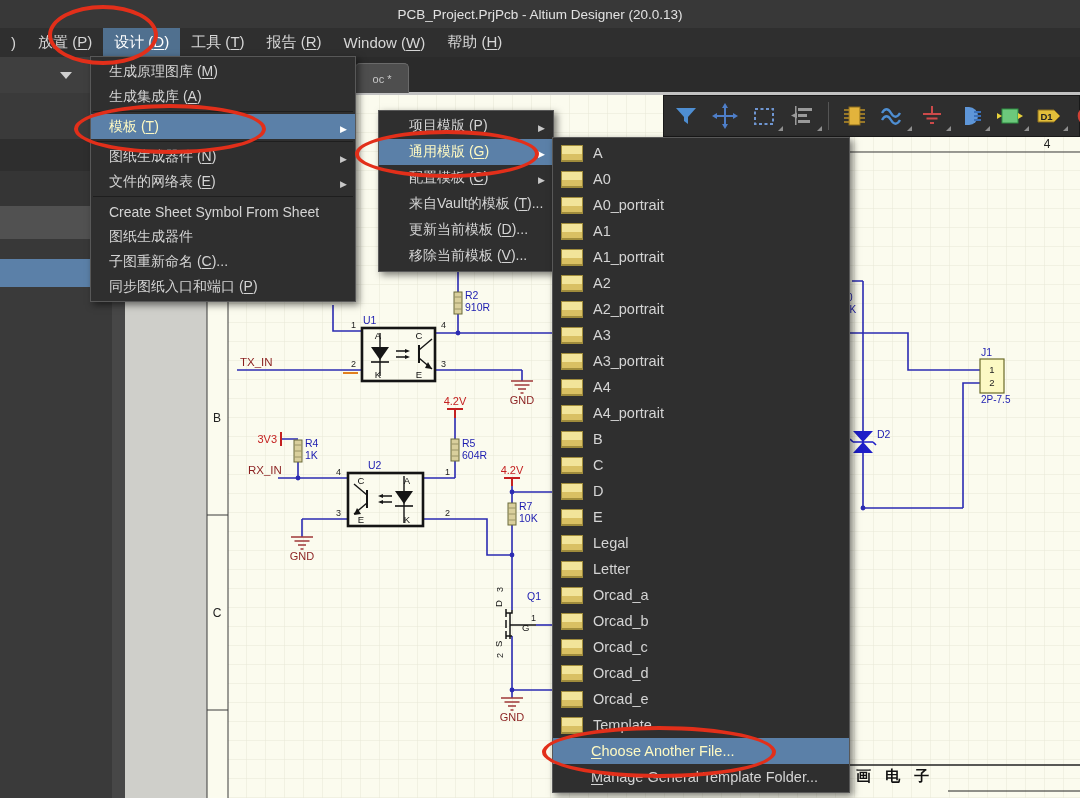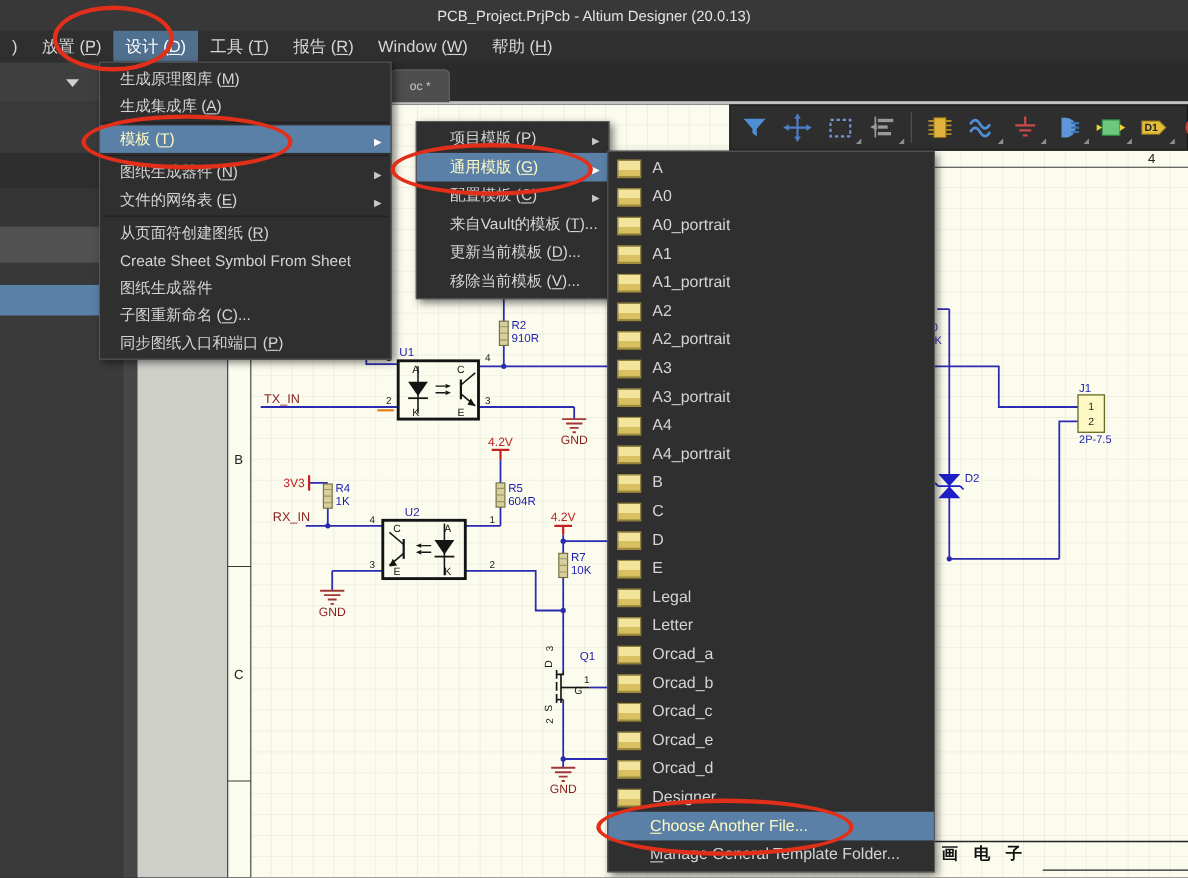--- a/index.html
+++ b/index.html
@@ -398,23 +398,20 @@
       <div class="mi">
         <span class="lab"><span>图纸生成器件 (</span><u>N</u><span>)</span></span>
         <span class="arrow"></span>
       </div>
       <div class="mi">
         <span class="lab"><span>文件的网络表 (</span><u>E</u><span>)</span></span>
         <span class="arrow"></span>
       </div>
       <div class="sep"></div>
       <div class="mi">
-        <span class="lab"><span>从页面符创建图纸 (</span><u>R</u><span>)</span></span>
-      </div>
-      <div class="mi">
         <span class="lab"><span>Create Sheet Symbol From Sheet</span><u></u><span></span></span>
       </div>
       <div class="mi">
         <span class="lab"><span>图纸生成器件</span><u></u><span></span></span>
       </div>
       <div class="mi">
         <span class="lab"><span>子图重新命名 (</span><u>C</u><span>)...</span></span>
       </div>
       <div class="mi">
         <span class="lab"><span>同步图纸入口和端口 (</span><u>P</u><span>)</span></span>
@@ -519,29 +516,29 @@
       <div class="mi">
         <span class="tpl-icon"></span>
         <span class="lab">Orcad_b</span>
       </div>
       <div class="mi">
         <span class="tpl-icon"></span>
         <span class="lab">Orcad_c</span>
       </div>
       <div class="mi">
         <span class="tpl-icon"></span>
+        <span class="lab">Orcad_d</span>
+      </div>
+      <div class="mi">
+        <span class="tpl-icon"></span>
         <span class="lab">Orcad_e</span>
       </div>
       <div class="mi">
         <span class="tpl-icon"></span>
-        <span class="lab">Orcad_d</span>
-      </div>
-      <div class="mi">
-        <span class="tpl-icon"></span>
-        <span class="lab">Designer</span>
+        <span class="lab">Template</span>
       </div>
       <div class="mi hl cmd">
         <span class="lab"><span></span><u>C</u><span>hoose Another File...</span></span>
       </div>
       <div class="mi cmd">
         <span class="lab"><span></span><u>M</u><span>anage General Template Folder...</span></span>
       </div>
     </div>
 
   <div class="ellipse" id="el1"></div>

